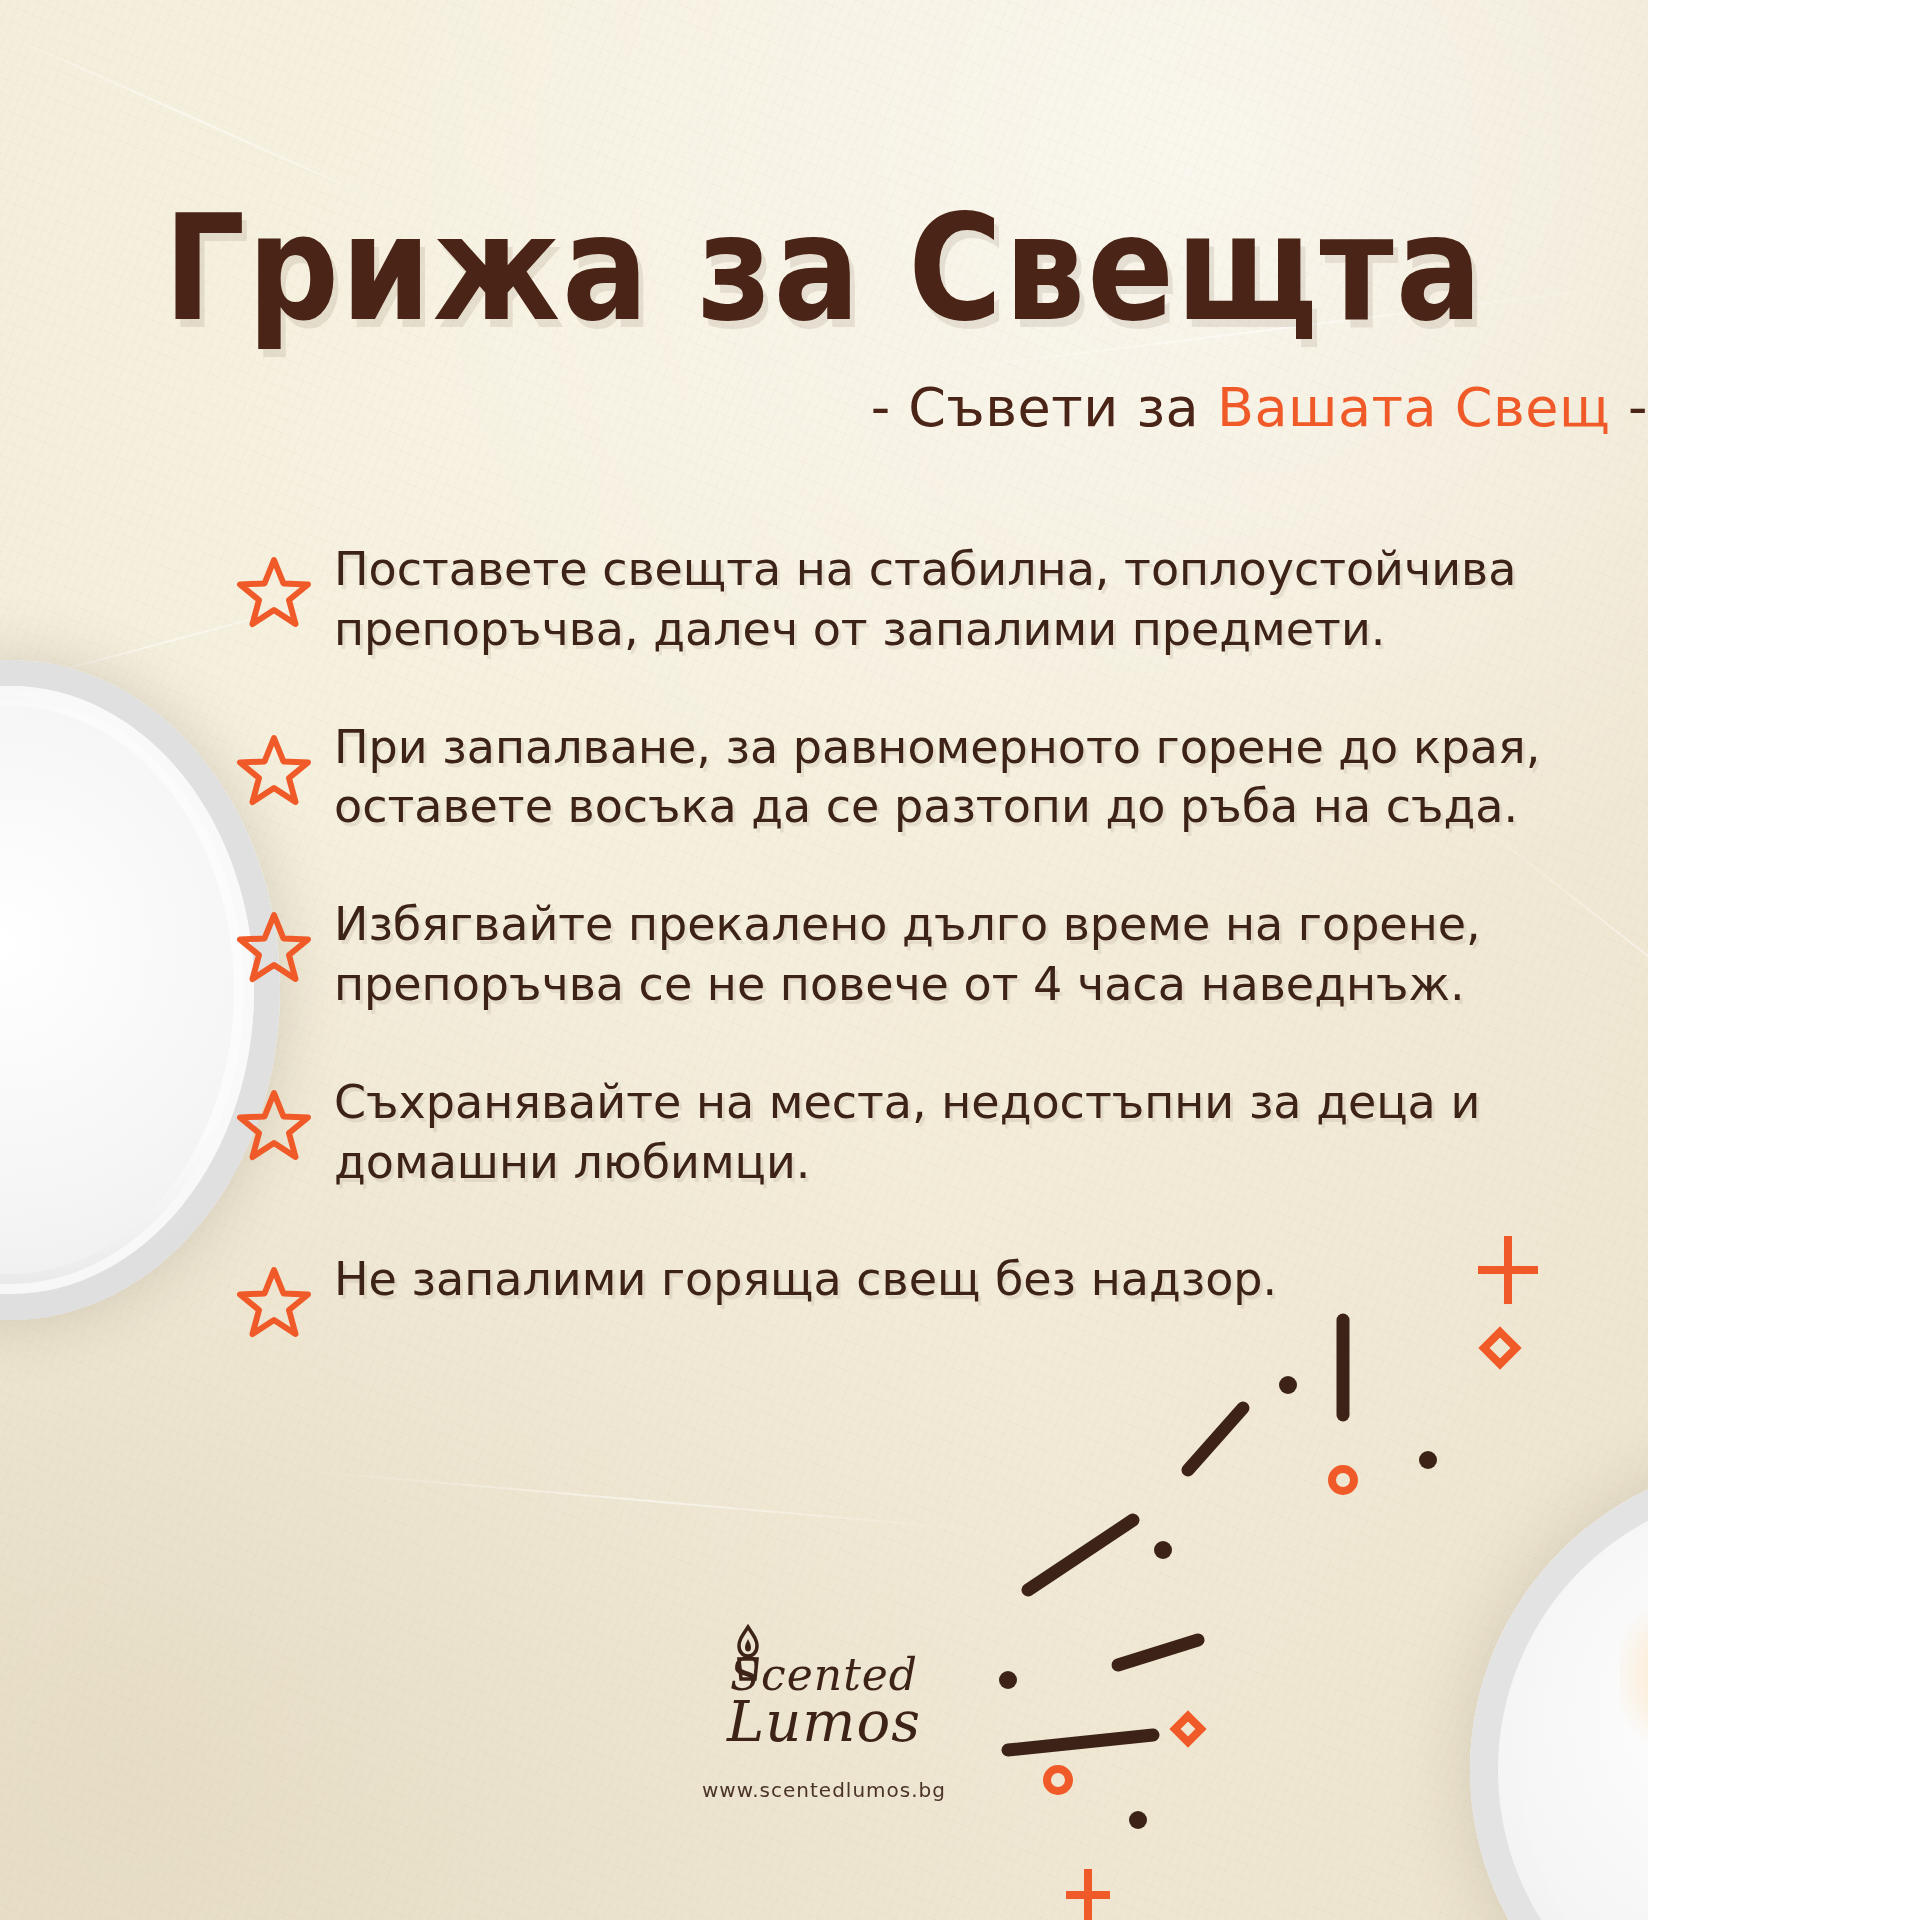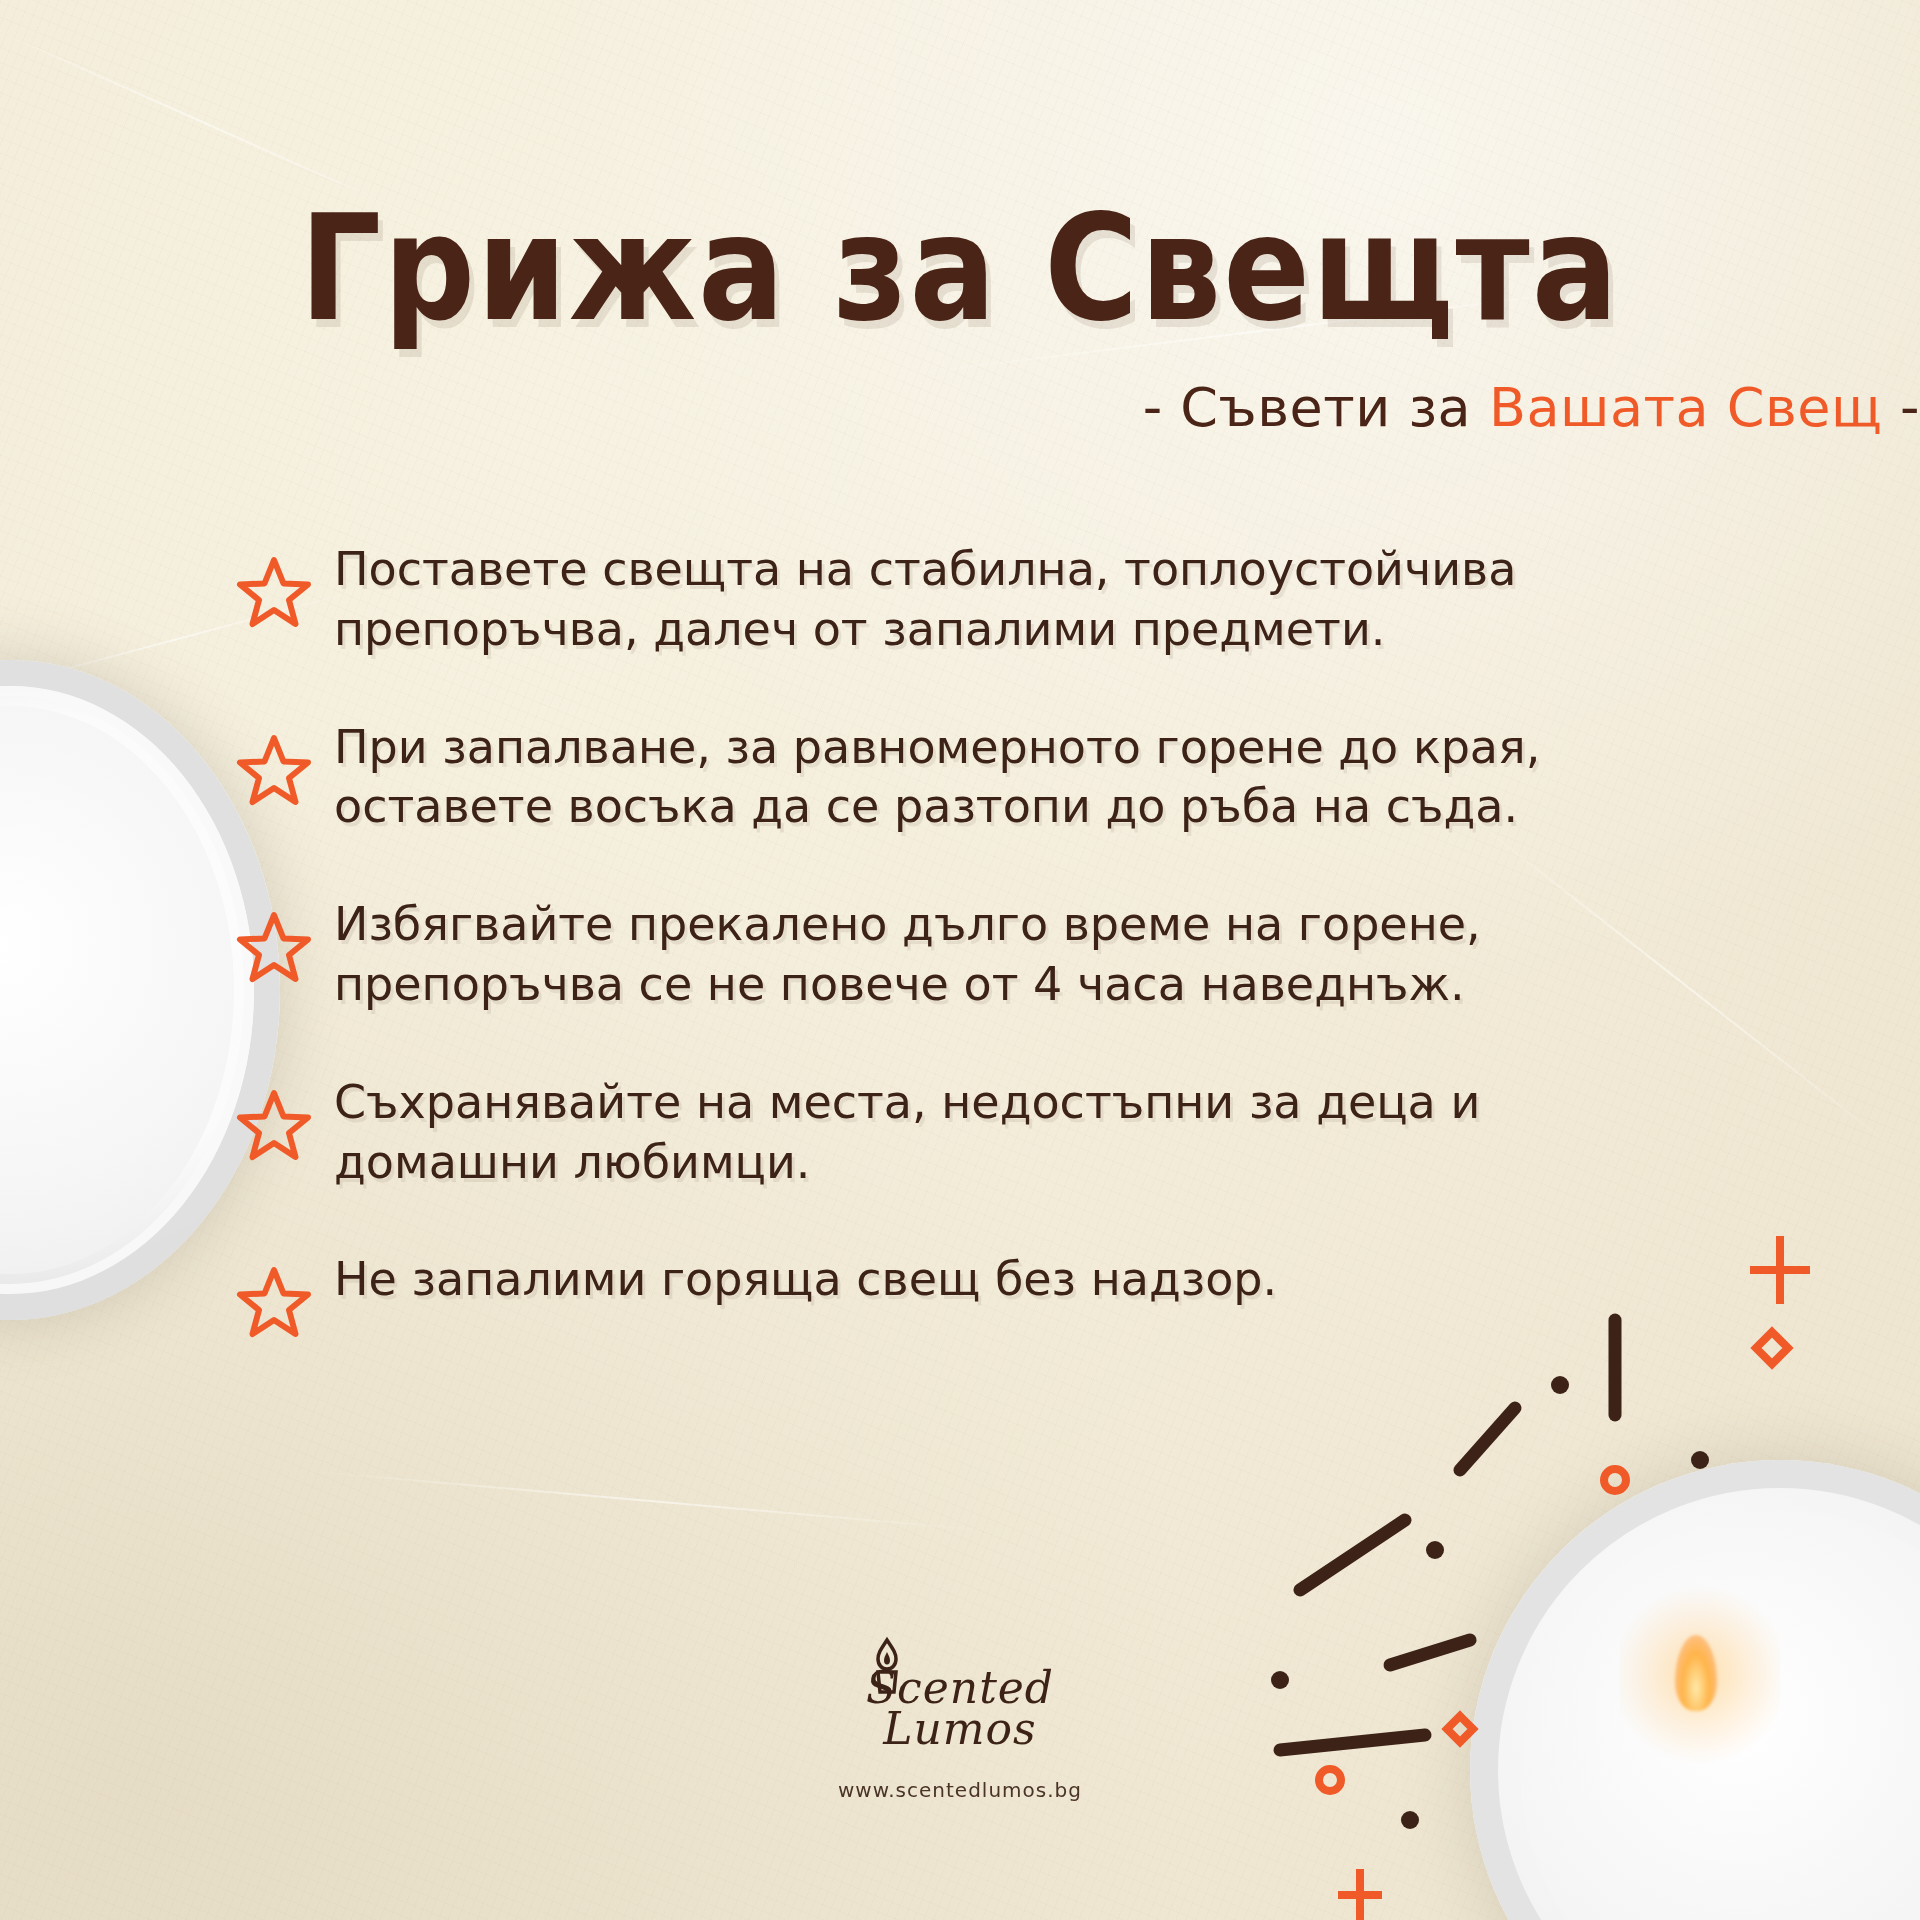--- a/index.html
+++ b/index.html
@@ -8,21 +8,21 @@
   }
   body {
     width: 1920px;
     height: 1920px;
     overflow: hidden;
     font-family: "DejaVu Sans", sans-serif;
   }
 
   .poster {
     position: relative;
-    width: 1920px;
+    width: 1648px;
     height: 1920px;
     background:
       radial-gradient(ellipse at 30% 20%, #f7f2e2 0%, #f3ecd9 45%, #ece3cd 100%);
     overflow: hidden;
   }
 
   
   .paper-texture {
     position: absolute;
     inset: 0;
@@ -194,21 +194,21 @@
     color: #3d2317;
     font-family: "DejaVu Serif", serif;
   }
   .brand-scented {
     font-size: 44px;
     font-style: italic;
     letter-spacing: 1px;
     line-height: 1;
   }
   .brand-lumos {
-    font-size: 44px;
+    font-size: 56px;
     font-style: italic;
     letter-spacing: 1px;
     line-height: 1.05;
     margin-top: -4px;
   }
   .brand-candle {
     position: absolute;
     left: -6px;
     top: -30px;
   }

